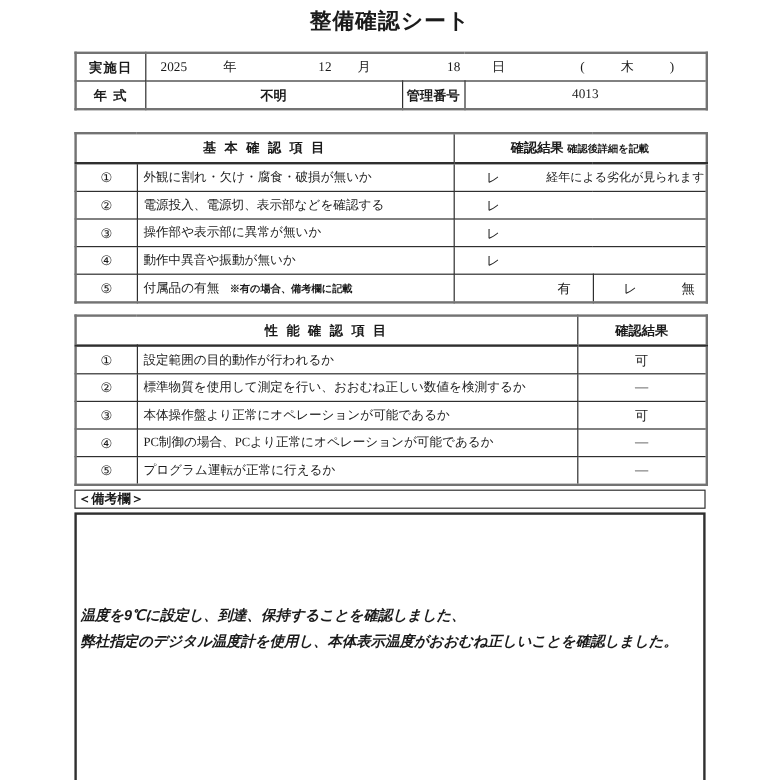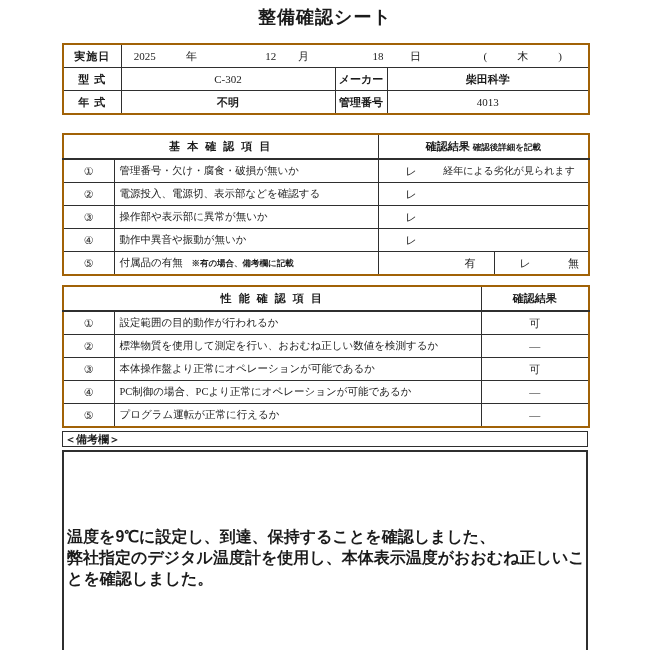--- a/index.html
+++ b/index.html
@@ -9,21 +9,21 @@
     -webkit-font-smoothing:antialiased;
   }
   .sheet{position:absolute;left:62px;top:0;width:526px;}
   .title{
     margin:6px 0 0 0;height:22px;line-height:22px;text-align:center;
     font-size:18px;font-weight:bold;letter-spacing:1px;
     font-family:"Liberation Sans", sans-serif;
   }
   table{border-collapse:collapse;table-layout:fixed;width:526px;}
   td{border:1px solid #2f2f2f;overflow:hidden;white-space:nowrap;}
-  .tbl{border:2px solid #a16207;}
+  .tbl{border:2px solid #737373;}
   .gothic{font-family:"Liberation Sans", sans-serif;}
 
   
   .info-tbl{margin-top:15px;}
   .info-tbl td{height:20px;font-size:11px;}
   .lbl{text-align:center;font-weight:bold;letter-spacing:1px;}
   .val-center{text-align:center;font-family:"Liberation Serif", serif;}
   .val-gothic{text-align:center;font-weight:bold;}
   .date-cell{position:relative;font-family:"Liberation Serif", serif;}
   .date-cell span{position:absolute;top:50%;transform:translate(-50%,-50%);}
@@ -37,37 +37,38 @@
   .hdr .h-item{text-align:center;font-weight:bold;font-size:11px;letter-spacing:2px;}
   .hdr .h-result{text-align:center;font-weight:bold;font-size:11px;}
   .h-note{font-weight:bold;font-size:8.5px;letter-spacing:0;}
   .row td{height:20px;}
   .num{text-align:center;font-size:11px;font-family:"Liberation Serif", serif;}
   .item{font-size:10.5px;padding-left:5px;font-family:"Liberation Serif", serif;}
   .item .small-note{font-size:8.5px;font-family:"Liberation Sans", sans-serif;font-weight:bold;margin-left:6px;}
   .res{font-size:11px;font-family:"Liberation Serif", serif;}
   .res-flex{display:flex;align-items:center;justify-content:space-between;}
   .chk{margin-left:26px;font-family:"Liberation Serif", serif;font-size:11px;}
-  .res-note{font-size:10px;padding-right:12px;font-family:"Liberation Serif", serif;}
+  .res-note{font-size:10px;padding-right:0;font-family:"Liberation Serif", serif;}
   .yes-cell{text-align:right;padding-right:18px;font-size:11px;font-family:"Liberation Serif", serif;}
   .no-cell .no-lbl{padding-right:8px;font-size:11px;font-family:"Liberation Serif", serif;}
   .res-center{text-align:center;font-size:11px;font-family:"Liberation Serif", serif;}
 
   
   .remarks-label{
     margin-top:3px;border:1px solid #2f2f2f;height:14px;line-height:14px;
     font-size:11px;font-weight:bold;padding-left:2px;
   }
   .remarks-box{
     margin-top:3px;border:2px solid #2f2f2f;height:172px;
     padding-top:74px;padding-left:3px;box-sizing:content-box;
   }
   .remarks-box p{
-    margin:0;font-size:16px;font-weight:bold;line-height:21px;
+    margin:0;font-size:12px;font-weight:bold;line-height:21px;
     font-family:"Liberation Sans", sans-serif;
+    font-style:italic;
   }
 </style>
 </head>
 <body>
 
 <div class="sheet">
 
   <div class="title">整備確認シート</div>
 
   <table class="tbl info-tbl">
@@ -86,26 +87,20 @@
         <span class="dp3">12</span>
         <span class="dp4 gothic">月</span>
         <span class="dp5">18</span>
         <span class="dp6 gothic">日</span>
         <span class="dp7">(</span>
         <span class="dp8 gothic">木</span>
         <span class="dp9">)</span>
       </td>
     </tr>
     <tr>
-      <td class="lbl">型 式</td>
-      <td class="val-center">C-302</td>
-      <td class="lbl" style="letter-spacing:0">メーカー</td>
-      <td class="val-gothic">柴田科学</td>
-    </tr>
-    <tr>
       <td class="lbl">年 式</td>
       <td class="val-gothic">不明</td>
       <td class="lbl" style="letter-spacing:0">管理番号</td>
       <td class="val-center">4013</td>
     </tr>
   </tbody>
     </table>
 
   <table class="tbl basic-tbl">
     <colgroup>
@@ -117,21 +112,21 @@
     <tbody>
         <tr class="hdr">
       <td class="h-item" colspan="2">基 本 確 認 項 目</td>
       <td class="h-result" colspan="2">
         <span>確認結果</span>
         <span class="h-note">確認後詳細を記載</span>
       </td>
     </tr>
     <tr class="row">
       <td class="num">①</td>
-      <td class="item">管理番号・欠け・腐食・破損が無いか</td>
+      <td class="item">外観に割れ・欠け・腐食・破損が無いか</td>
       <td class="res" colspan="2">
         <div class="res-flex">
           <span class="chk">レ</span>
           <span class="res-note">経年による劣化が見られます</span>
         </div>
       </td>
     </tr>
     <tr class="row">
       <td class="num">②</td>
       <td class="item">電源投入、電源切、表示部などを確認する</td>

